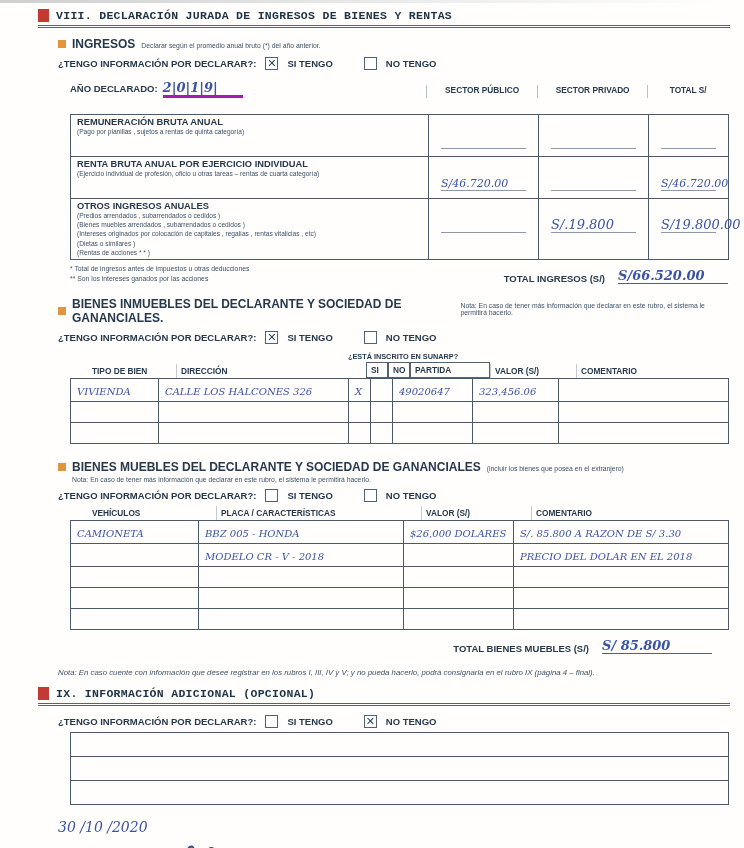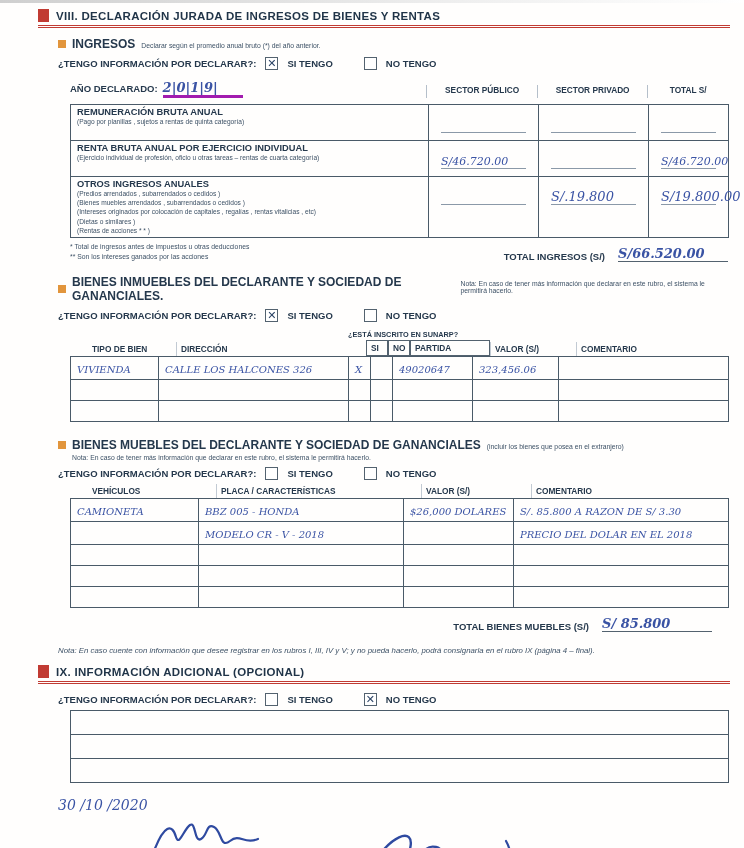--- a/index.html
+++ b/index.html
@@ -5,53 +5,53 @@
   html,body { margin:0; padding:0; background:#ffffff; }
   .form {
     position:relative; width:744px; height:848px; background:#fffefd;
     font-family:"Liberation Sans","DejaVu Sans",sans-serif; color:#25384c;
     overflow:hidden;
   }
   .scan-top { height:3px; background:linear-gradient(90deg,#cfcfcf,#eee 60%,#fff); }
   .inner { padding:6px 14px 0 38px; }
 
   
-  .sec-h { display:flex; align-items:center; gap:7px; border-bottom:3px double #c13b33; padding-bottom:3px; }
+  .sec-h { display:flex; align-items:center; gap:7px; border-bottom:3px double #c13b33; padding-bottom:3px;font-family:Liberation Mono, monospace; }
   .sq-red { width:11px; height:13px; background:#c13b33; flex:0 0 auto; }
   .sec-title { font-size:11.5px; font-weight:bold; letter-spacing:.3px; color:#1f3347; }
 
   
   .bullet-row { margin:9px 0 2px 20px; display:flex; align-items:baseline; gap:6px; }
   .sq-orange { width:8px; height:8px; background:#e2953c; align-self:center; flex:0 0 auto; }
   .bullet-label { font-size:12px; font-weight:bold; }
   .tiny { font-size:6.8px; color:#3d5166; }
   .note-line { margin:0 0 0 34px; font-size:6.8px; color:#3d5166; }
 
   
   .q-row { margin:6px 0 4px 20px; display:flex; align-items:center; gap:9px; }
   .q-text { font-size:9.5px; font-weight:bold; }
   .cb { width:13px; height:13px; border:1.5px solid #53626f; display:inline-flex; align-items:center; justify-content:center;
         font-size:11px; line-height:1; color:#2c4466; background:#fff; box-sizing:border-box; }
   .cb-lab { font-size:9.5px; font-weight:bold; margin-right:22px; }
 
   .hand { font-family:"DejaVu Serif","Liberation Serif",serif; font-style:italic; color:#3a53a4; }
 
   
-  .pre-table { display:flex; align-items:flex-end; margin:10px 0 6px 32px; width:658px; }
+  .pre-table { display:flex; align-items:flex-end; margin:10px 0 16px 32px; width:658px; }
   .anio-zone { width:358px; font-size:9.5px; font-weight:bold; display:flex; align-items:baseline; gap:5px; }
   .anio-val { font-size:13px; border-bottom:3px solid #a21caf; min-width:80px; }
   .colh { width:110px; text-align:center; font-size:8.3px; font-weight:bold; border-left:1px solid #b5bfca; padding-bottom:3px; }
   .colh.total { width:80px; }
 
   table.frm { border-collapse:collapse; table-layout:fixed; margin-left:32px; width:658px; }
   table.frm td { border:1.2px solid #4a5a68; vertical-align:top; padding:2px 6px; box-sizing:border-box; }
   .row-title { font-size:9.3px; font-weight:bold; }
   .row-sub { font-size:6.6px; color:#3d5166; line-height:1.4; }
   td.money { vertical-align:bottom; padding:2px 4px; }
-  .mline { border-bottom:1px solid #8b99a8; margin:10px 6px 5px; min-height:15px; display:flex; align-items:flex-end; }
+  .mline { border-bottom:1px solid #8b99a8; margin:16px 6px 5px; min-height:15px; display:flex; align-items:flex-end; }
   .mval { font-size:11px; white-space:nowrap; }
 
   .foot-row { display:flex; justify-content:space-between; margin:4px 0 0 32px; width:658px; align-items:flex-end; }
   .footnotes { font-size:6.8px; color:#3d5166; line-height:1.5; }
   .total-line { font-size:9.5px; font-weight:bold; display:flex; align-items:flex-end; gap:13px; }
   .total-val { font-size:13px; border-bottom:1.5px solid #53626f; min-width:110px; display:inline-block; }
 
   
   .sunarp { margin:8px 0 1px calc(32px + 278px); font-size:7.3px; font-weight:bold; }
   .inm-head, .veh-head { display:flex; margin-left:50px; width:658px; font-size:8.3px; font-weight:bold; align-items:flex-end; box-sizing:border-box; }

